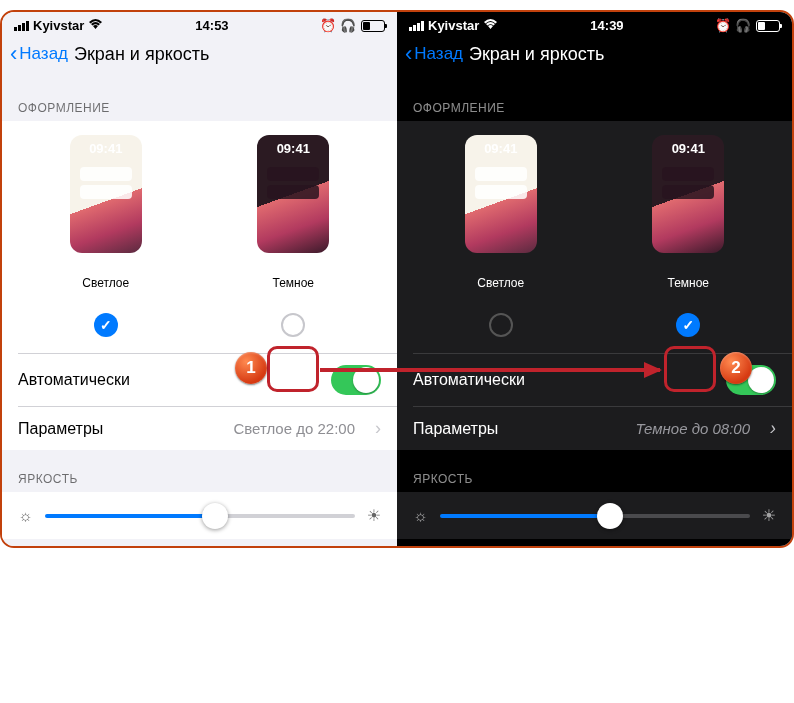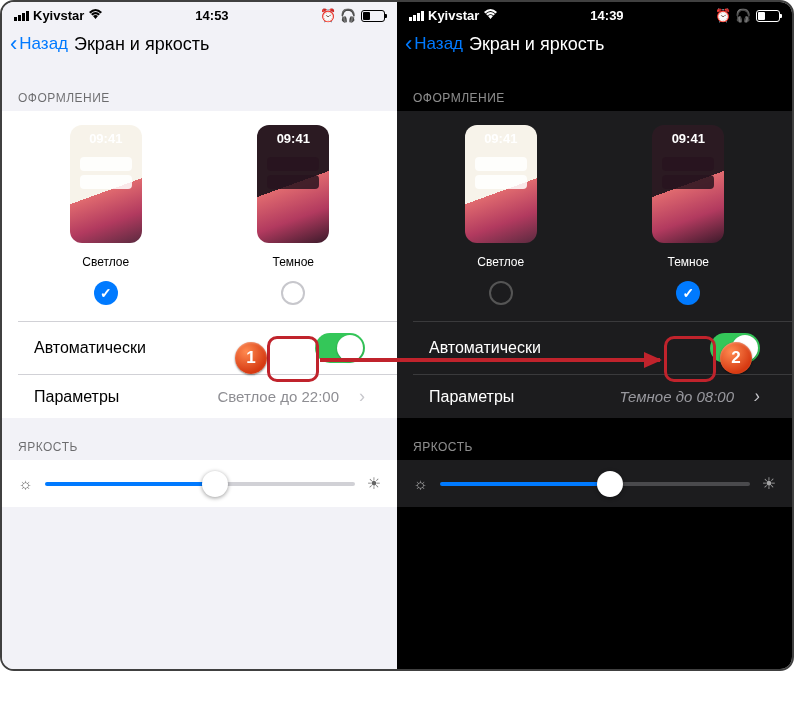--- a/index.html
+++ b/index.html
@@ -1,19 +1,19 @@
 <!DOCTYPE html>
 <html><head>
 <meta charset="utf-8">
 <style>
   * { box-sizing: border-box; margin: 0; padding: 0; font-family: -apple-system, "Helvetica Neue", Arial, sans-serif; }
   body { background: #fff; }
   .canvas {
-    width: 794px; height: 671px; position: relative; margin: 0 auto;
-    display: flex; border: 2px solid #404040; border-radius: 14px; overflow: hidden;
+    width: 794px; height: 538px; position: relative; margin: 10px auto;
+    display: flex; border: 2px solid #c2410c; border-radius: 14px; overflow: hidden;
     background: #fff;
   }
   .phone { flex: 1 1 50%; display: flex; flex-direction: column; position: relative; }
   .phone.light { background: #f2f2f7; color: #000; }
   .phone.dark  { background: #000; color: #fff; }
   
   .status { display:flex; align-items:center; justify-content:space-between; padding: 6px 12px 2px; font-size:13px; font-weight:600; }
   .status .left, .status .right { display:flex; align-items:center; gap:4px; }
   .sig { display:flex; align-items:flex-end; gap:1px; }
   .sig span { width:3px; background:currentColor; display:inline-block; }
@@ -30,36 +30,36 @@
   .sect-h { font-size:12px; letter-spacing:0.5px; padding: 22px 16px 6px; opacity:0.55; }
   
   .card { margin: 0; }
   .light .card { background:#fff; }
   .dark .card  { background:#1c1c1e; }
   .sep { height:1px; margin-left:16px; }
   .light .sep { background:#d1d1d6; }
   .dark .sep { background:#3a3a3c; }
   
   .appearance-row { display:flex; justify-content:space-around; padding: 14px 10px 16px; }
-  .opt { display:flex; flex-direction:column; align-items:center; gap:12px; width:120px; }
+  .opt { display:flex; flex-direction:column; align-items:center; gap:23px; width:120px; }
   .thumb { width:72px; height:118px; border-radius:12px; overflow:hidden; position:relative; }
   .thumb.lightthumb { background: linear-gradient(160deg,#f7f3ea 0%,#f7f3ea 55%,#e06a6f 55%,#b23a5f 78%,#5a2a3f 100%); }
   .thumb.darkthumb  { background: linear-gradient(160deg,#2b1a22 0%,#2b1a22 50%,#e06a6f 50%,#b23a5f 75%,#3a1a2a 100%); }
   .thumb .clock { position:absolute; top:6px; width:100%; text-align:center; color:#fff; font-size:13px; font-weight:600; }
   .thumb .wid { position:absolute; left:10px; right:10px; height:14px; border-radius:4px; }
   .lightthumb .wid { background: rgba(255,255,255,0.85); }
   .darkthumb  .wid { background: rgba(40,20,30,0.85); }
   .thumb .w1{top:32px}.thumb .w2{top:50px}
   .opt-label { font-size:12px; }
   .rad { width:24px; height:24px; border-radius:50%; display:flex; align-items:center; justify-content:center; position:relative; }
   .rad.empty { border:2px solid #c7c7cc; }
   .dark .rad.empty { border-color:#555; }
   .rad.checked { background:#007aff; color:#fff; font-size:14px; font-weight:700; }
   
-  .row { display:flex; align-items:center; justify-content:space-between; padding: 11px 32px; font-size:16px; }
+  .row { display:flex; align-items:center; justify-content:space-between; padding: 11px 16px; font-size:16px; }
   .row .val { display:flex; align-items:center; gap:20px; color:#8e8e93; font-size:15px; }
   .chev-r { color:#c7c7cc; font-size:18px; }
   .dark .row .val { color:#98989e;font-style:italic; }
   
   .toggle { width:50px; height:30px; border-radius:15px; position:relative; }
   .toggle.on { background:#34c759; }
   .toggle .knob { position:absolute; top:2px; right:2px; width:26px; height:26px; background:#fff; border-radius:50%; box-shadow:0 1px 2px rgba(0,0,0,0.3); }
   
   .bright { padding: 14px 16px; display:flex; align-items:center; gap:12px; }
   .sun { font-size:16px; opacity:0.6; }

